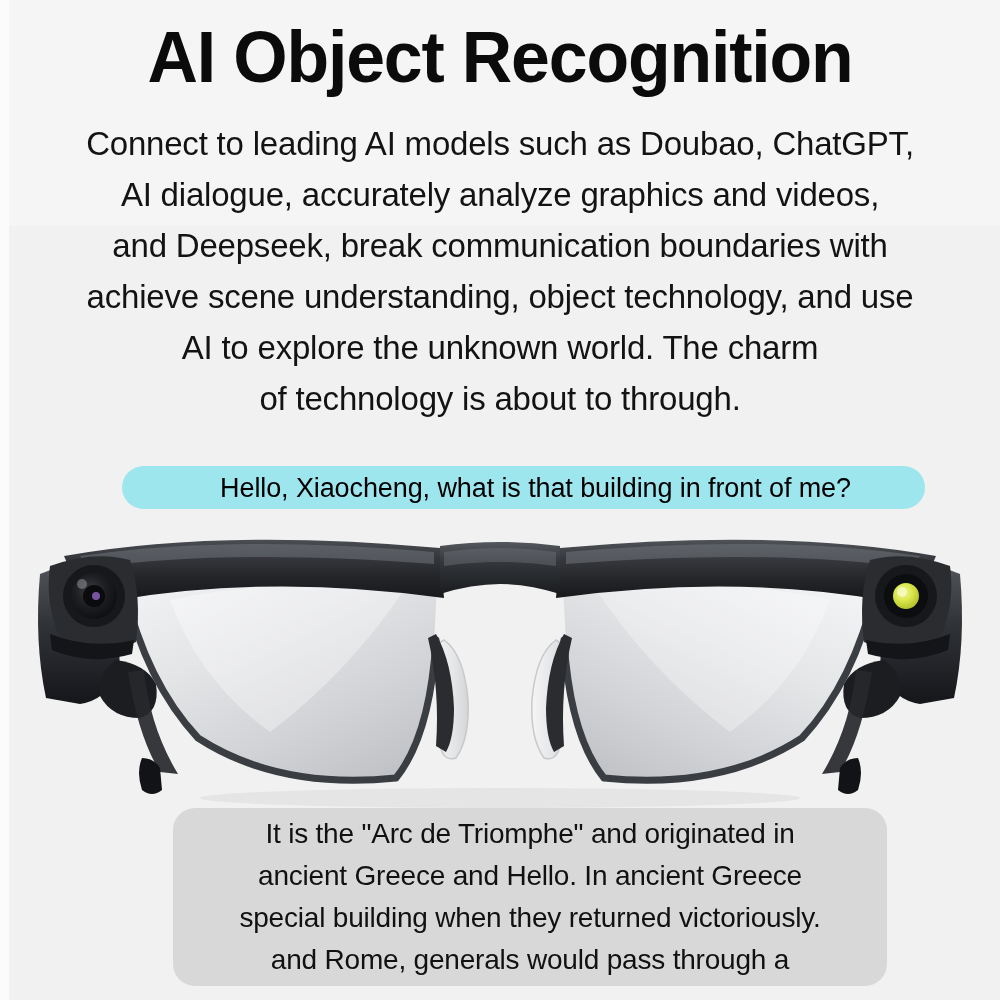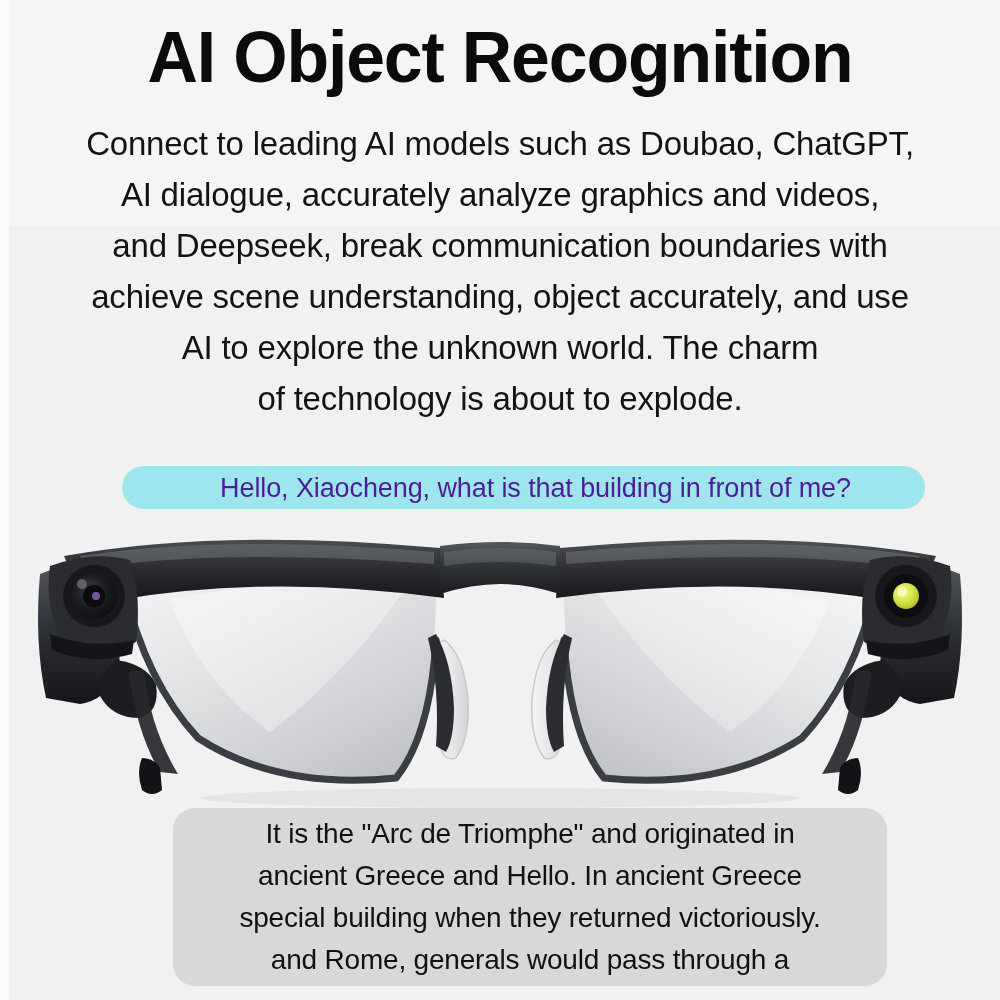--- a/index.html
+++ b/index.html
@@ -71,21 +71,21 @@
     height: 43px;
     border-radius: 22px;
     background: #9ee6ee;
     display: flex;
     align-items: center;
     justify-content: center;
   }
   .bubble-user-text {
     font-size: 27px;
     line-height: 30px;
-    color: #4c1d95;
+    color: #000000;
     white-space: nowrap;
     letter-spacing: -0.1px;
     margin-left: 24px;
   }
 
   
   .bubble-ai {
     position: absolute;
     left: 173px; top: 808px;
     width: 714px;
@@ -125,23 +125,23 @@
   <div class="bg-band bg-mid"></div>
   <div class="bg-band bg-bottom"></div>
   <div class="bg-leftstrip"></div>
 
   <div class="headline">AI Object Recognition</div>
 
   <div class="description">
     <span class="line">Connect to leading AI models such as Doubao, ChatGPT,</span>
     <span class="line">AI dialogue, accurately analyze graphics and videos,</span>
     <span class="line">and Deepseek, break communication boundaries with</span>
-    <span class="line">achieve scene understanding, object accurately, and use</span>
+    <span class="line">achieve scene understanding, object technology, and use</span>
     <span class="line">AI to explore the unknown world. The charm</span>
-    <span class="line">of technology is about to explode.</span>
+    <span class="line">of technology is about to through.</span>
   </div>
 
   <div class="bubble-user">
     <span class="bubble-user-text">Hello, Xiaocheng, what is that building in front of me?</span>
   </div>
 
   <div class="product">
     <svg viewBox="0 0 960 290" xmlns="http://www.w3.org/2000/svg" aria-hidden="true">
       <defs>
         <linearGradient id="browGrad" x1="0" y1="0" x2="0" y2="1">

